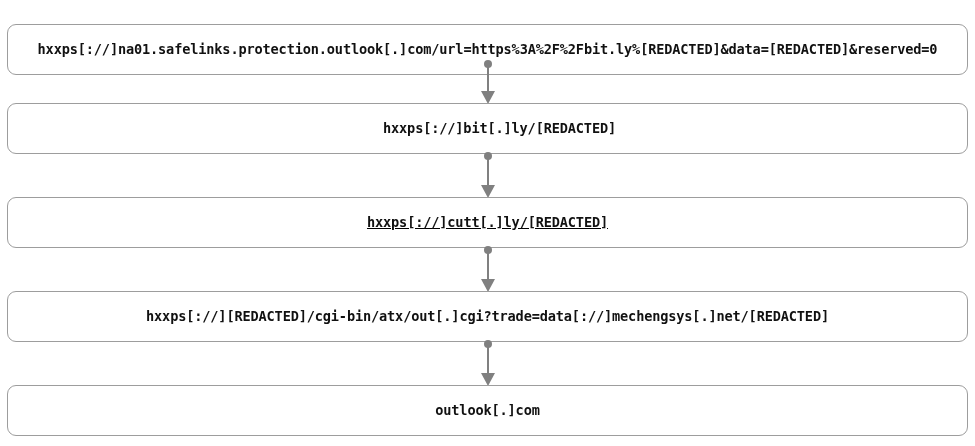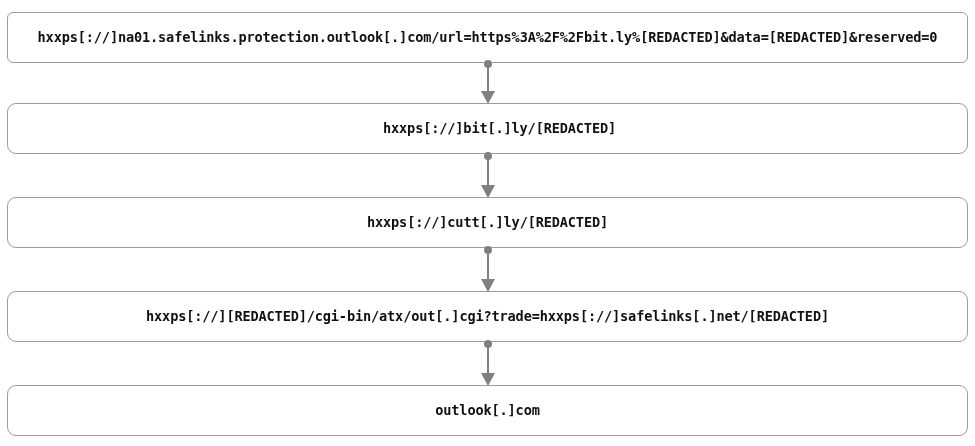--- a/index.html
+++ b/index.html
@@ -40,23 +40,23 @@
     font-family: "DejaVu Sans Mono", "Liberation Mono", monospace;
     font-size: 13.6px;
     font-weight: bold;
     color: #111111;
     letter-spacing: -0.15px;
     white-space: nowrap;
     line-height: 1;
     padding: 0 6px;
     text-align: center;
   }
-  #node-0 { top: 12px; border-radius: 6px; }
+  #node-0 { top: 24px; }
   #node-1 { top: 103px; padding-left: 24px; }
-  #node-2 { top: 197px; }
+  #node-2 { top: 197px; text-decoration: underline; }
   #node-3 { top: 291px; }
   #node-4 { top: 385px; }
 
   .connector {
     position: absolute;
     left: 472px;
     width: 32px;
   }
   #connector-0 { top: 60px;  height: 45px; }
   #connector-1 { top: 152px; height: 47px; }
@@ -100,21 +100,21 @@
 
   <div class="connector" id="connector-2">
     <svg viewBox="0 0 32 47" preserveAspectRatio="none" aria-hidden="true">
       <circle cx="16" cy="4" r="4" fill="#808080"></circle>
       <line x1="16" y1="4" x2="16" y2="35" stroke="#808080" stroke-width="2"></line>
       <polygon points="9,33 23,33 16,46" fill="#808080"></polygon>
     </svg>
   </div>
 
   <div class="node" id="node-3">
-    <span class="node-label">hxxps[://][REDACTED]/cgi-bin/atx/out[.]cgi?trade=hxxps[://]safelinks[.]net/[REDACTED]</span>
+    <span class="node-label">hxxps[://][REDACTED]/cgi-bin/atx/out[.]cgi?trade=data[://]mechengsys[.]net/[REDACTED]</span>
   </div>
 
   <div class="connector" id="connector-3">
     <svg viewBox="0 0 32 47" preserveAspectRatio="none" aria-hidden="true">
       <circle cx="16" cy="4" r="4" fill="#808080"></circle>
       <line x1="16" y1="4" x2="16" y2="35" stroke="#808080" stroke-width="2"></line>
       <polygon points="9,33 23,33 16,46" fill="#808080"></polygon>
     </svg>
   </div>
 

